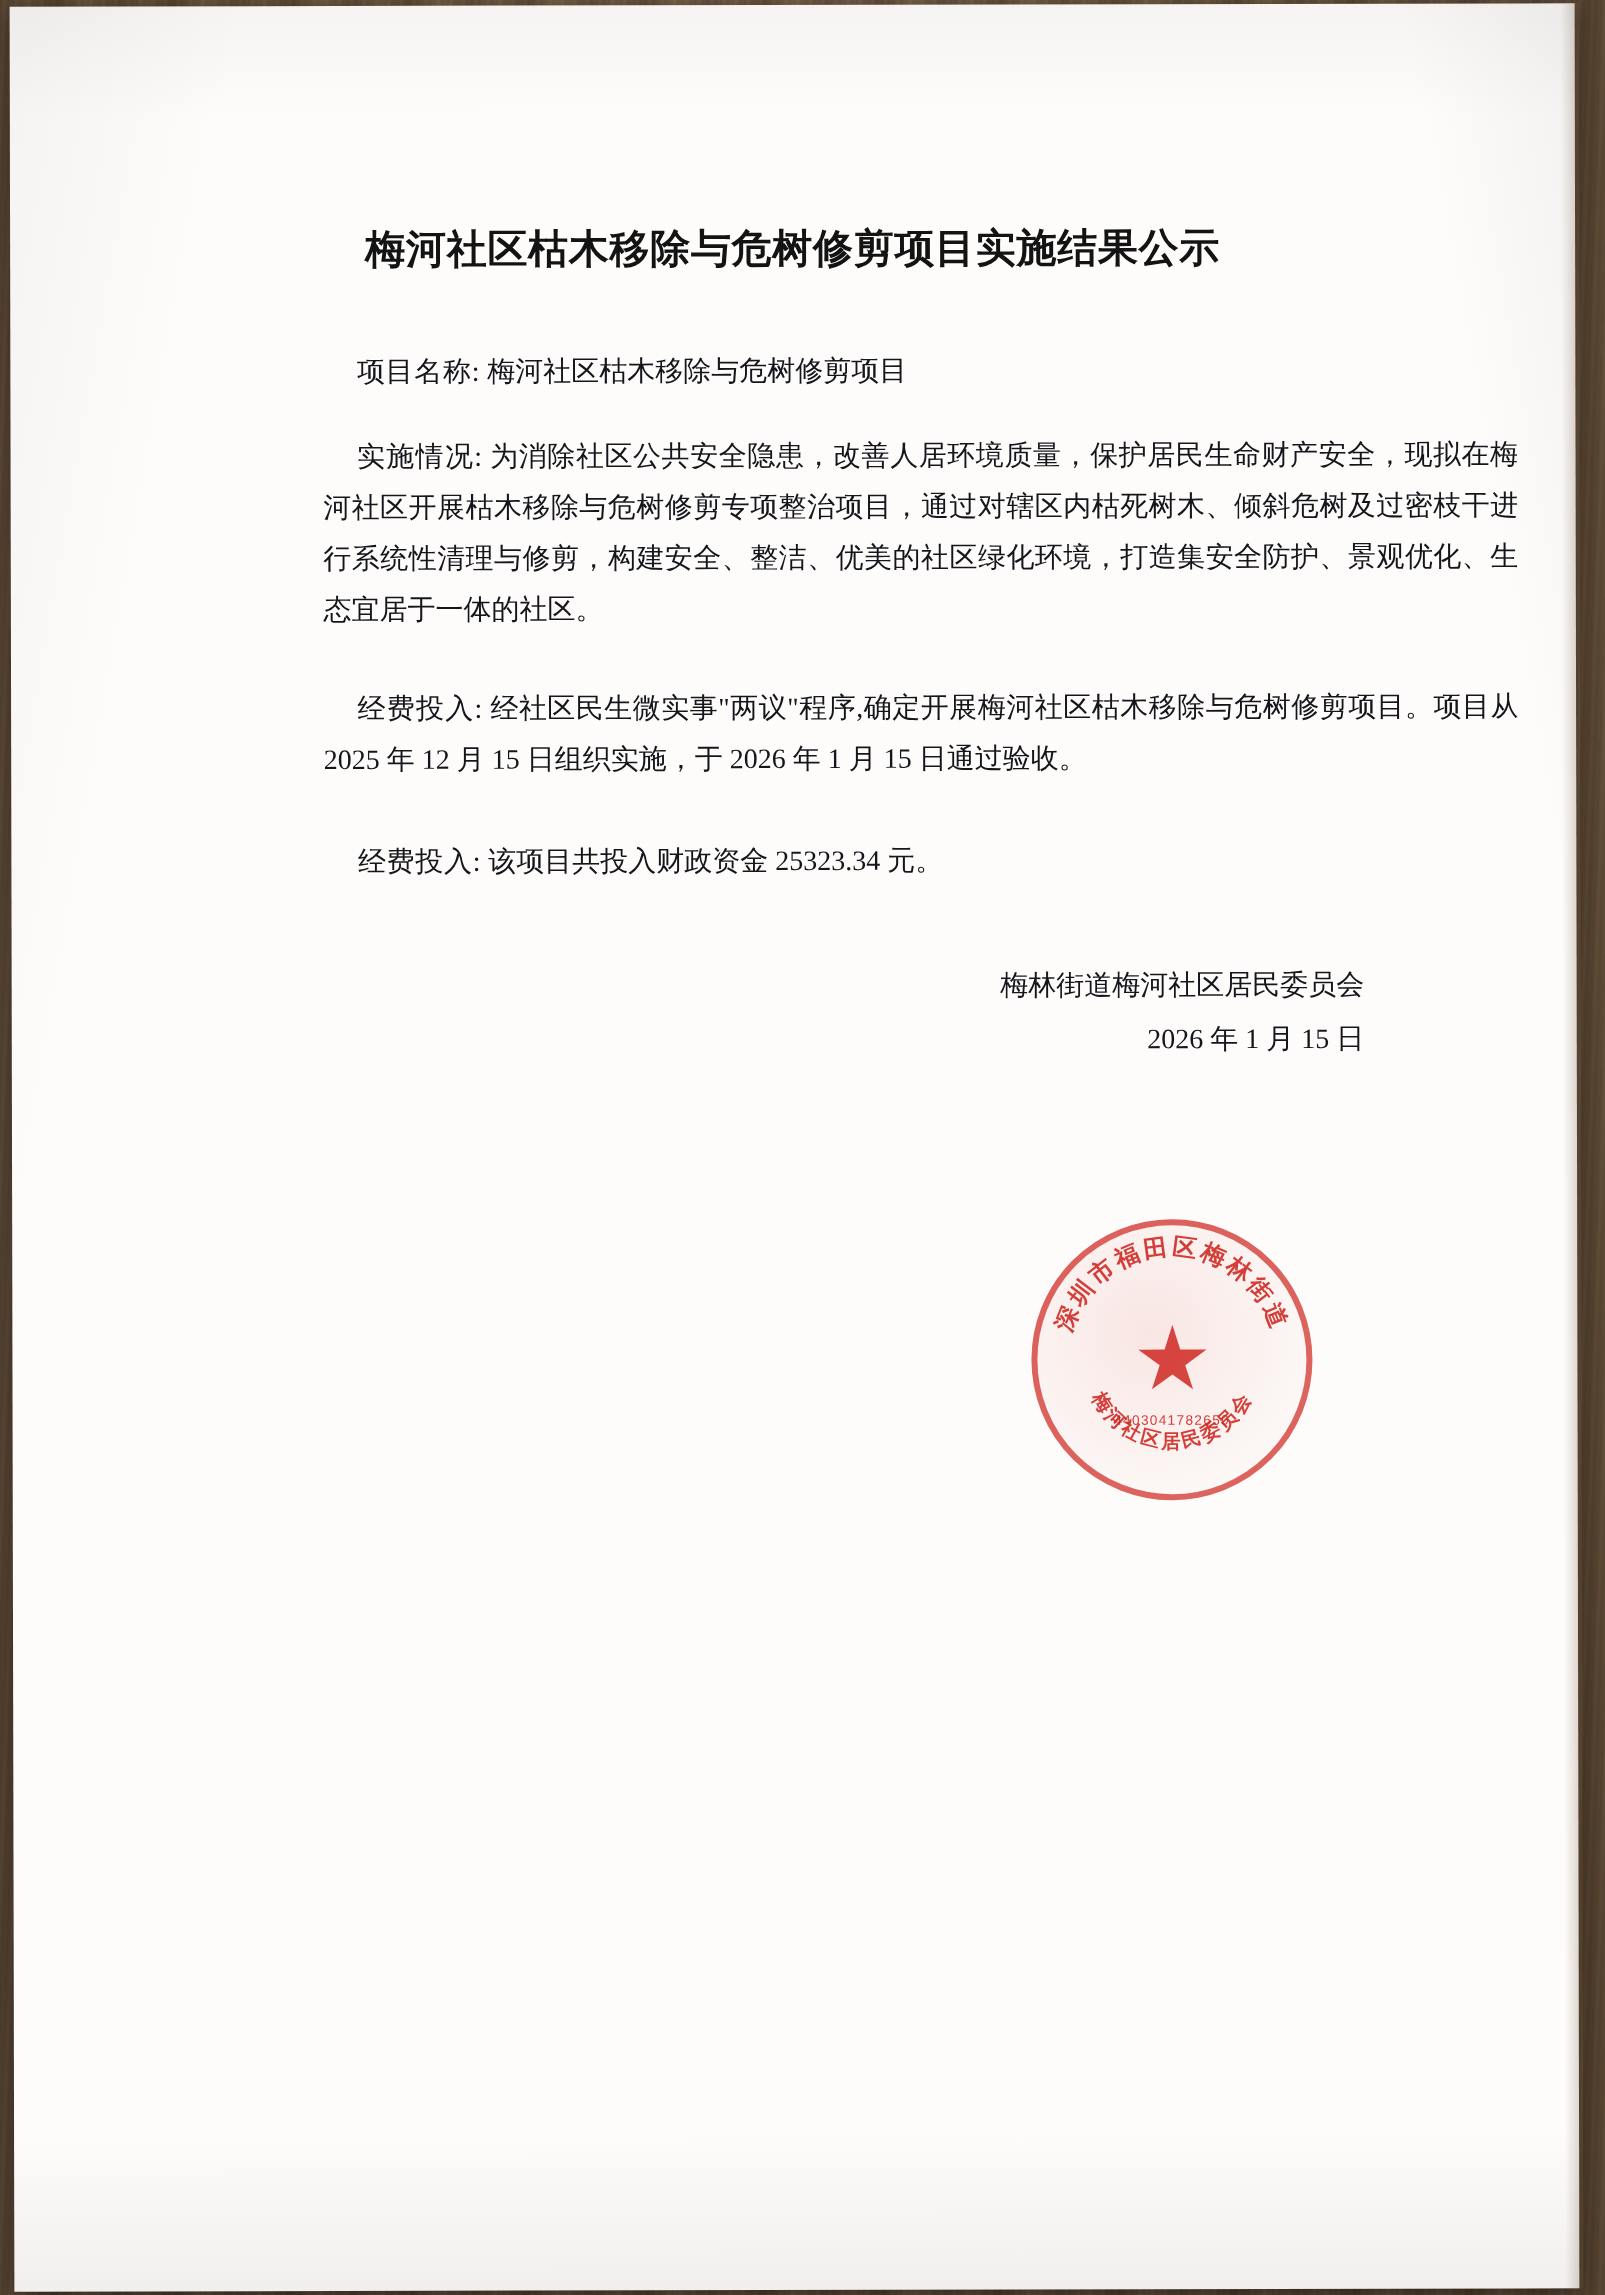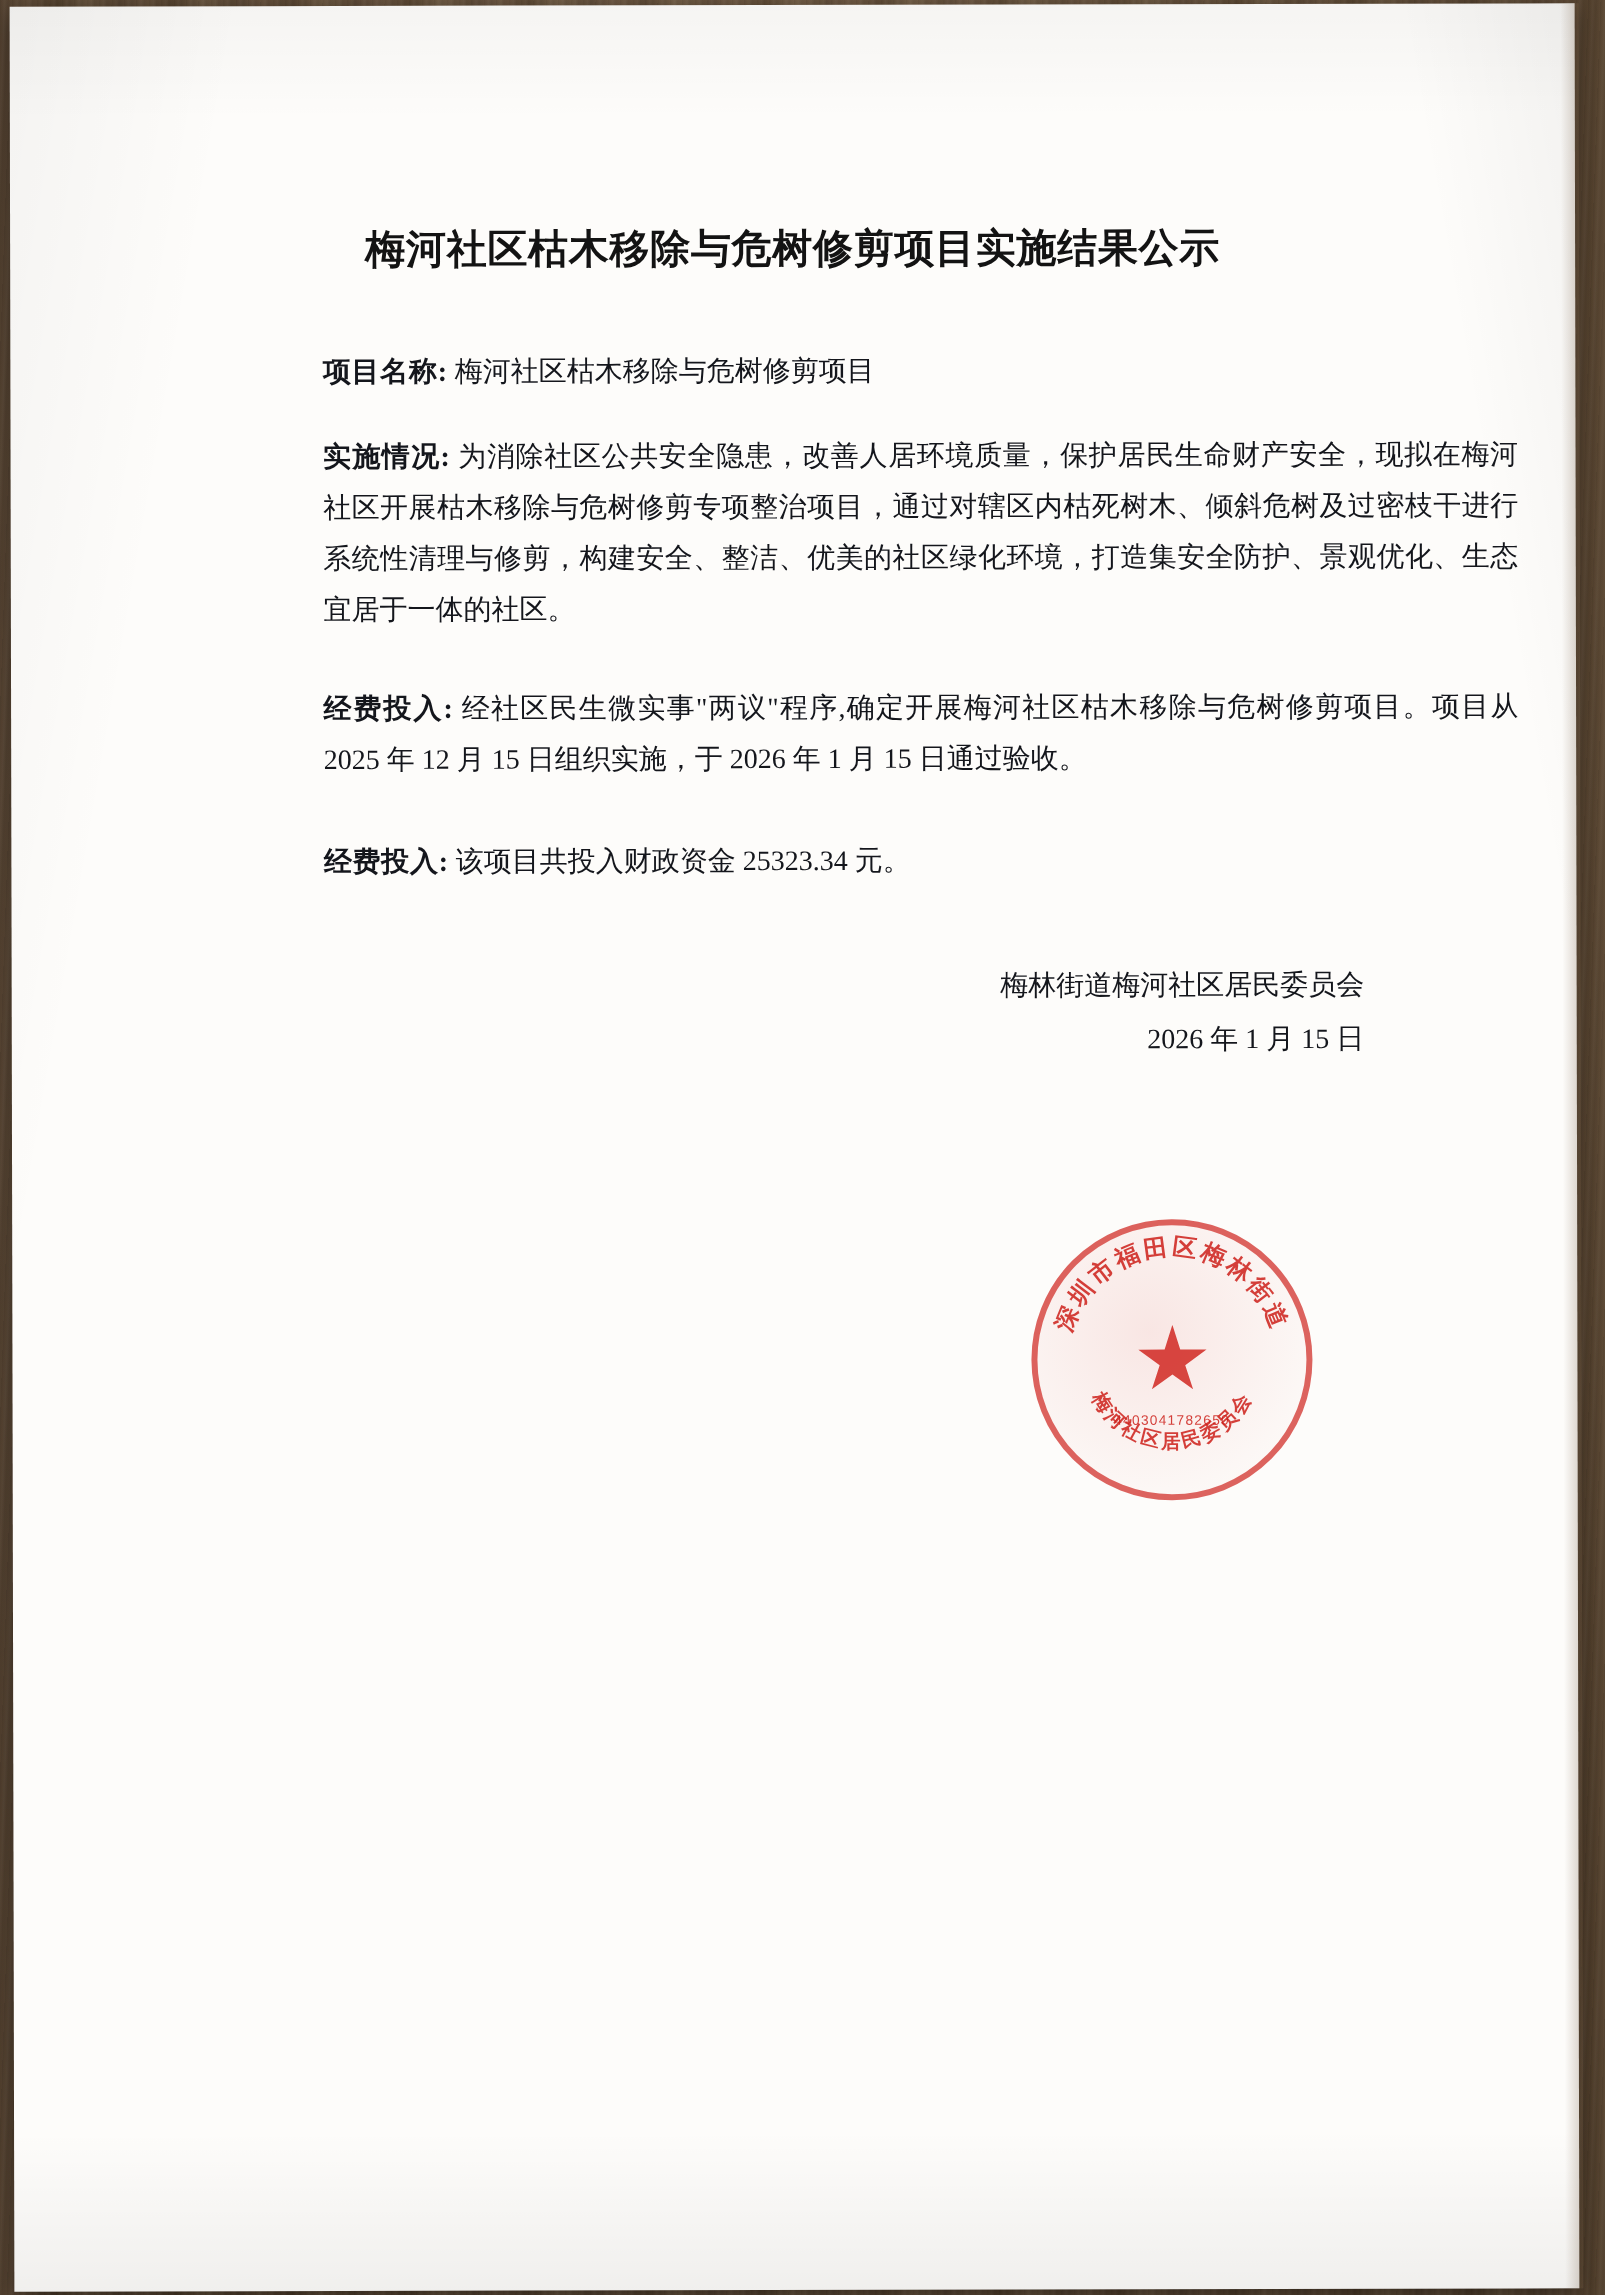--- a/index.html
+++ b/index.html
@@ -95,22 +95,23 @@
     box-sizing: content-box;
   }
   .para {
     font-size: 28px;
     line-height: 51px;
     color: #14161c;
     text-align: justify;
     margin: 0;
   }
   .para .lead {
-    font-weight: bold;
+    font-weight: normal;
     letter-spacing: 0.7px;
+    margin-left: 34px;
   }
   .p-name { margin-top: 69px; }
   .p-source { margin-top: 34px; }
   .p-impl { margin-top: 48px; }
   .p-fund { margin-top: 51px; }
 
   .signature {
     margin-top: 73px;
     text-align: right;
     padding-right: 155px;

